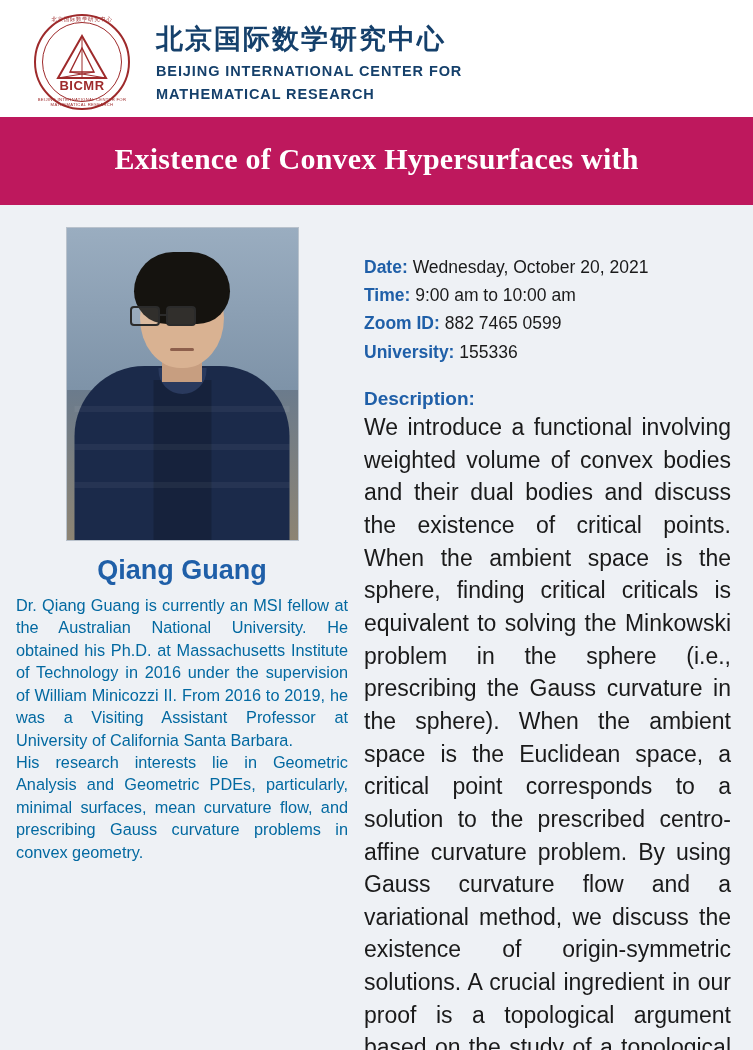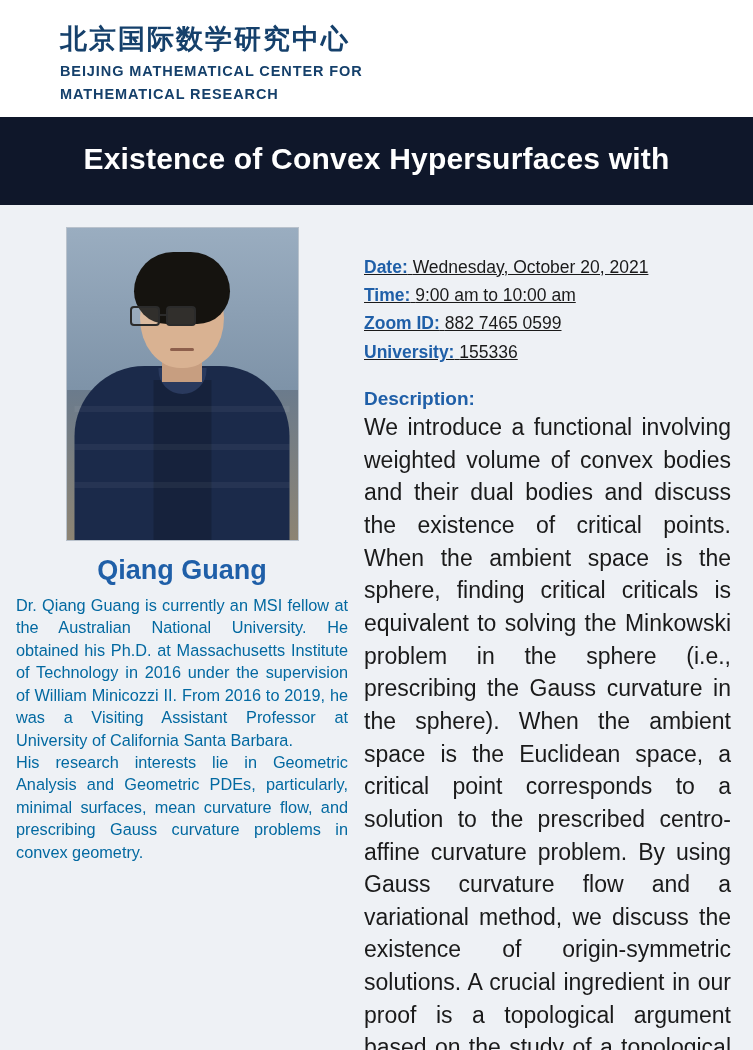--- a/index.html
+++ b/index.html
@@ -99,25 +99,26 @@
     margin-top: 6px;
     font-size: 14.5px;
     font-weight: bold;
     color: #15406b;
     letter-spacing: 0.9px;
     line-height: 1.45;
   }
 
   
   .title-band {
-    background: #0f172a;
+    background: #be185d;
     color: #ffffff;
     padding: 22px 30px 26px 30px;
     text-align: center;
     flex: 0 0 auto;
+    font-family: Liberation Serif, serif;
   }
   .title-band .line {
     font-size: 30px;
     font-weight: bold;
     line-height: 1.32;
     letter-spacing: 0.2px;
   }
 
   
   .body-area {
@@ -219,21 +220,20 @@
   .col-right {
     flex: 1 1 auto;
     padding-right: 8px;
     padding-top: 26px;
   }
   .meta-row {
     font-size: 17.5px;
     line-height: 1.62;
     color: #1a1a1a;
     white-space: nowrap;
-    text-decoration: underline;
   }
   .meta-label {
     color: #1f5fa8;
     font-weight: bold;
   }
   .desc-head {
     margin-top: 22px;
     font-size: 19px;
     font-weight: bold;
     color: #1f5fa8;
@@ -247,23 +247,37 @@
     text-justify: inter-word;
   }
   .desc-body p { margin: 0; }
 </style>
 </head>
 <body>
 
 <div class="poster">
 
   <div class="header">
+    <div class="logo-wrap">
+      <div class="logo-ring"></div>
+      <div class="logo-ring2"></div>
+      <div class="logo-arc-text">北京国际数学研究中心</div>
+      <svg class="logo-tri" viewBox="0 0 52 46">
+        <polygon points="26,2 50,44 2,44" fill="none" stroke="#9e2a2b" stroke-width="2"></polygon>
+        <polygon points="26,14 38,38 14,38" fill="none" stroke="#9e2a2b" stroke-width="1.4"></polygon>
+        <line x1="26" y1="2" x2="26" y2="44" stroke="#9e2a2b" stroke-width="1"></line>
+        <line x1="2" y1="44" x2="38" y2="38" stroke="#9e2a2b" stroke-width="1"></line>
+        <line x1="50" y1="44" x2="14" y2="38" stroke="#9e2a2b" stroke-width="1"></line>
+      </svg>
+      <div class="logo-bicmr">BICMR</div>
+      <div class="logo-arc-text bottom">BEIJING INTERNATIONAL CENTER FOR MATHEMATICAL RESEARCH</div>
+    </div>
     <div class="header-text">
       <div class="hdr-cn">北京国际数学研究中心</div>
-      <div class="hdr-en">BEIJING MATHEMATICAL CENTER FOR</div>
+      <div class="hdr-en">BEIJING INTERNATIONAL CENTER FOR</div>
       <div class="hdr-en" style="margin-top:2px">MATHEMATICAL RESEARCH</div>
     </div>
   </div>
 
   <div class="title-band">
     <div class="line">Existence of Convex Hypersurfaces with</div>
   </div>
 
   <div class="body-area">
 

